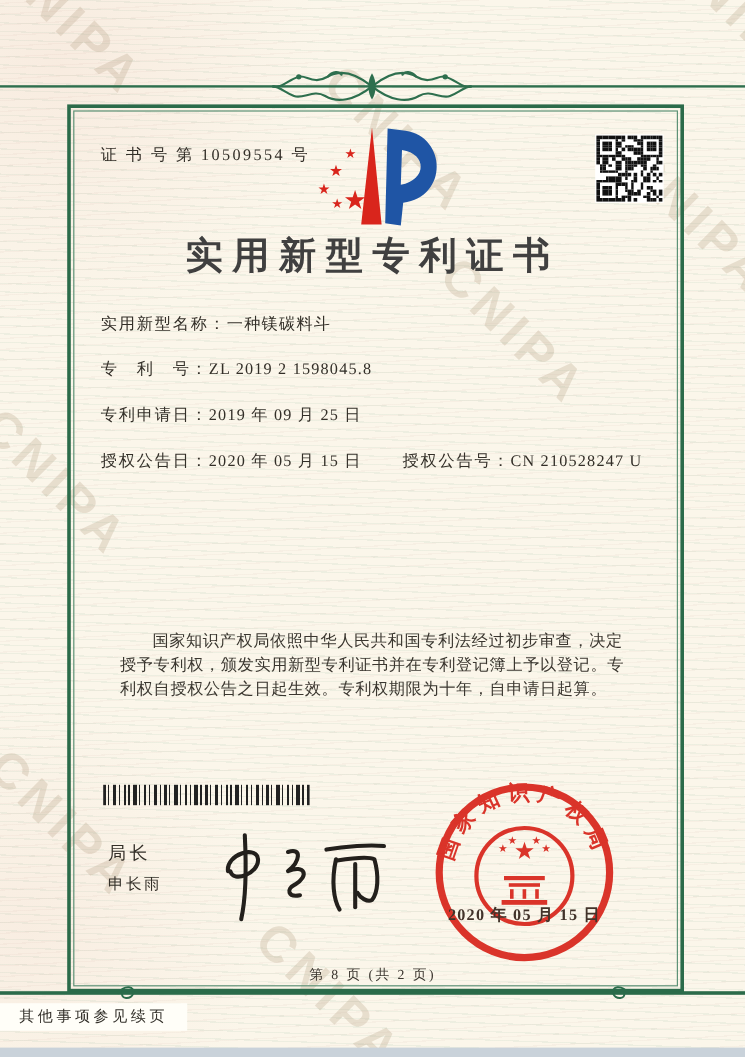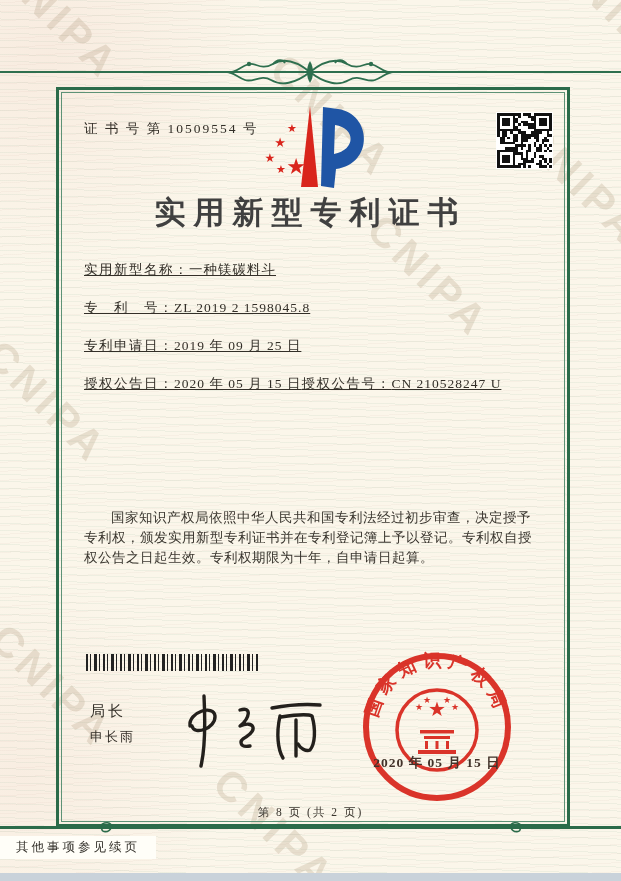--- a/index.html
+++ b/index.html
@@ -20,27 +20,27 @@
   .frame-inner{position:absolute;inset:2px;border:1px solid #5d9276;}
   .cert-number{position:absolute;left:84px;top:120px;font-size:13.5px;letter-spacing:2px;}
   .qr{position:absolute;left:496px;top:112px;width:55px;height:55px;display:grid;
       grid-template-columns:repeat(21,1fr);grid-template-rows:repeat(21,1fr);background:#fff;padding:1px;}
   .qr div{width:100%;height:100%;}
   .qr .b{background:#111;}
   .logo{position:absolute;left:248px;top:104px;width:134px;height:90px;}
   .doc-title{position:absolute;left:0;right:0;top:192px;text-align:center;
       font-size:31px;font-weight:bold;letter-spacing:8px;color:#404040;}
   .fields{position:absolute;left:84px;top:251px;width:470px;}
-  .frow{height:38px;display:flex;align-items:center;font-size:13.5px;white-space:nowrap;text-decoration:underline;}
+  .frow{height:38px;display:flex;align-items:center;font-size:13.5px;white-space:nowrap;}
   .flabel{letter-spacing:1.5px;}
   .fvalue{letter-spacing:1px;}
-  .pair2{}
+  .pair2{margin-left:34px;}
   .paras{position:absolute;left:84px;top:508px;width:458px;font-size:13.5px;
       line-height:20px;letter-spacing:0.5px;color:#3a362f;}
-  .paras p{margin:0;text-indent:2em;}
+  .paras p{margin:16px;text-indent:2em;}
   .barcode{position:absolute;left:86px;top:654px;width:172px;height:17px;
       background:repeating-linear-gradient(90deg,#222 0 2px,transparent 2px 4px,
       #222 4px 5px,transparent 5px 8px,#222 8px 11px,transparent 11px 13px,
       #222 13px 14px,transparent 14px 17px);}
   .seal{position:absolute;left:360px;top:650px;width:154px;height:154px;opacity:0.92;}
   .seal-date{position:absolute;left:358px;top:754px;width:158px;text-align:center;
       font-size:13.5px;font-weight:bold;letter-spacing:1px;color:#42332a;}
   .sig-title{position:absolute;left:90px;top:702px;font-size:15px;letter-spacing:3px;}
   .sig-name{position:absolute;left:90px;top:728px;font-size:13px;letter-spacing:2px;}
   .signature{position:absolute;left:168px;top:686px;width:165px;height:88px;}

